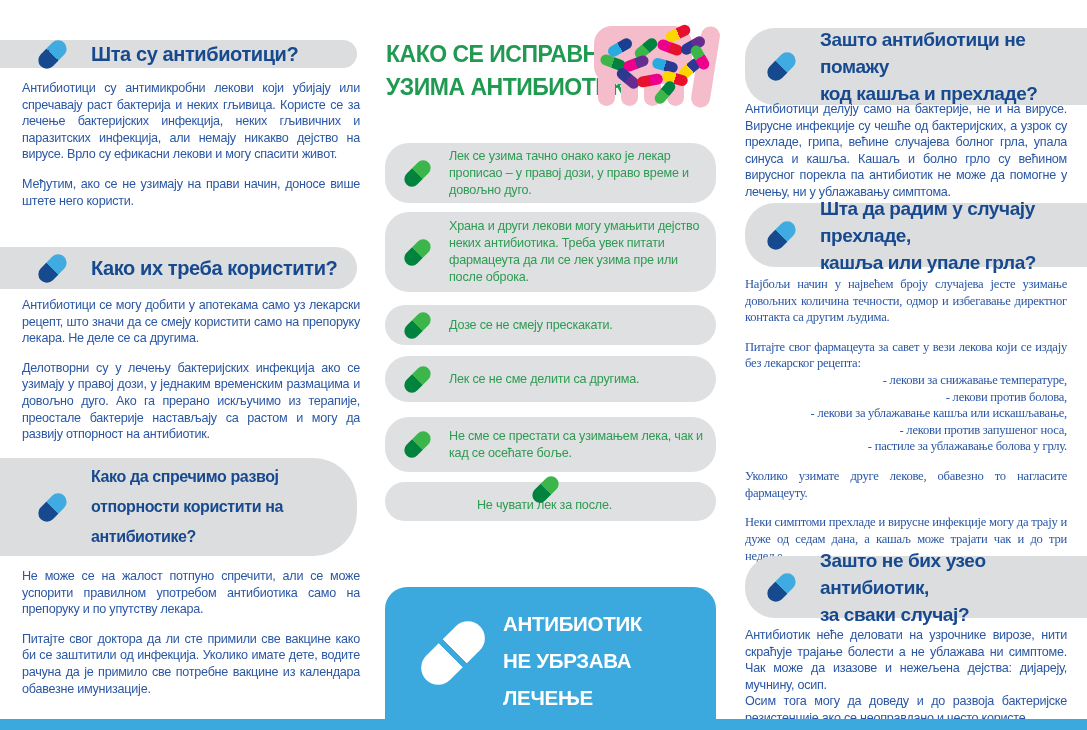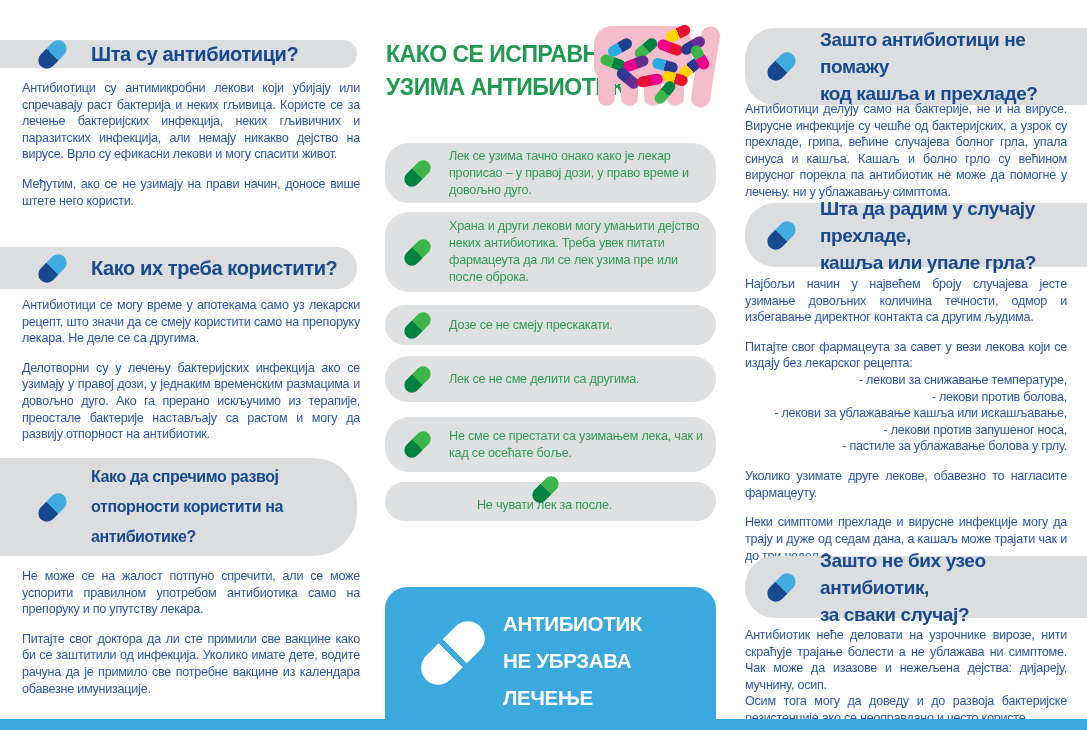--- a/index.html
+++ b/index.html
@@ -68,21 +68,21 @@
     <p class="mt">Међутим, ако се не узимају на прави начин, доносе више штете него користи.</p>
   </div>
 
   <div class="hbar left" style="top:247px;height:42px;">
     <span class="pill blue"></span>
     <div class="htitle">
       <div>Како их треба користити?</div>
     </div>
   </div>
   <div class="body leftcol" style="top:297px;">
-    <p>Антибиотици се могу време у апотекама само уз лекарски рецепт, што значи да се смеју користити само на препоруку лекара. Не деле се са другима.</p>
+    <p>Антибиотици се могу добити у апотекама само уз лекарски рецепт, што значи да се смеју користити само на препоруку лекара. Не деле се са другима.</p>
     <p class="mt">Делотворни су у лечењу бактеријских инфекција ако се узимају у правој дози, у једнаким временским размацима и довољно дуго. Ако га прерано искључимо из терапије, преостале бактерије настављају са растом и могу да развију отпорност на антибиотик.</p>
   </div>
 
   <div class="hbar left tall" style="top:458px;height:98px;">
     <span class="pill blue"></span>
     <div class="htitle">
       <div>Како да спречимо развој</div>
       <div>отпорности користити на</div>
       <div>антибиотике?</div>
     </div>
@@ -167,21 +167,21 @@
     <p>Антибиотици делују само на бактерије, не и на вирусе. Вирусне инфекције су чешће од бактеријских, а узрок су прехладе, грипа, већине случајева болног грла, упала синуса и кашља. Кашаљ и болно грло су већином вирусног порекла па антибиотик не може да помогне у лечењу, ни у ублажавању симптома.</p>
   </div>
 
   <div class="hbar right" style="top:203px;height:64px;">
     <span class="pill blue"></span>
     <div class="htitle">
       <div>Шта да радим у случају прехладе,</div>
       <div>кашља или упале грла?</div>
     </div>
   </div>
-  <div class="body rightcol" style="top:276px;">
+  <div class="body rightcol" style="top:276px;font-family:Liberation Serif, serif;">
     <p>Најбољи начин у највећем броју случајева јесте узимање довољних количина течности, одмор и избегавање директног контакта са другим људима.</p>
     <p class="mt">Питајте свог фармацеута за савет у вези лекова који се издају без лекарског рецепта:</p>
     <p class="listline">- лекови за снижавање температуре,</p>
     <p class="listline">- лекови против болова,</p>
     <p class="listline">- лекови за ублажавање кашља или искашљавање,</p>
     <p class="listline">- лекови против запушеног носа,</p>
     <p class="listline">- пастиле за ублажавање болова у грлу.</p>
     <p class="mt">Уколико узимате друге лекове, обавезно то нагласите фармацеуту.</p>
     <p class="mt">Неки симптоми прехладе и вирусне инфекције могу да трају и дуже од седам дана, а кашаљ може трајати чак и до три недеље.</p>
   </div>

